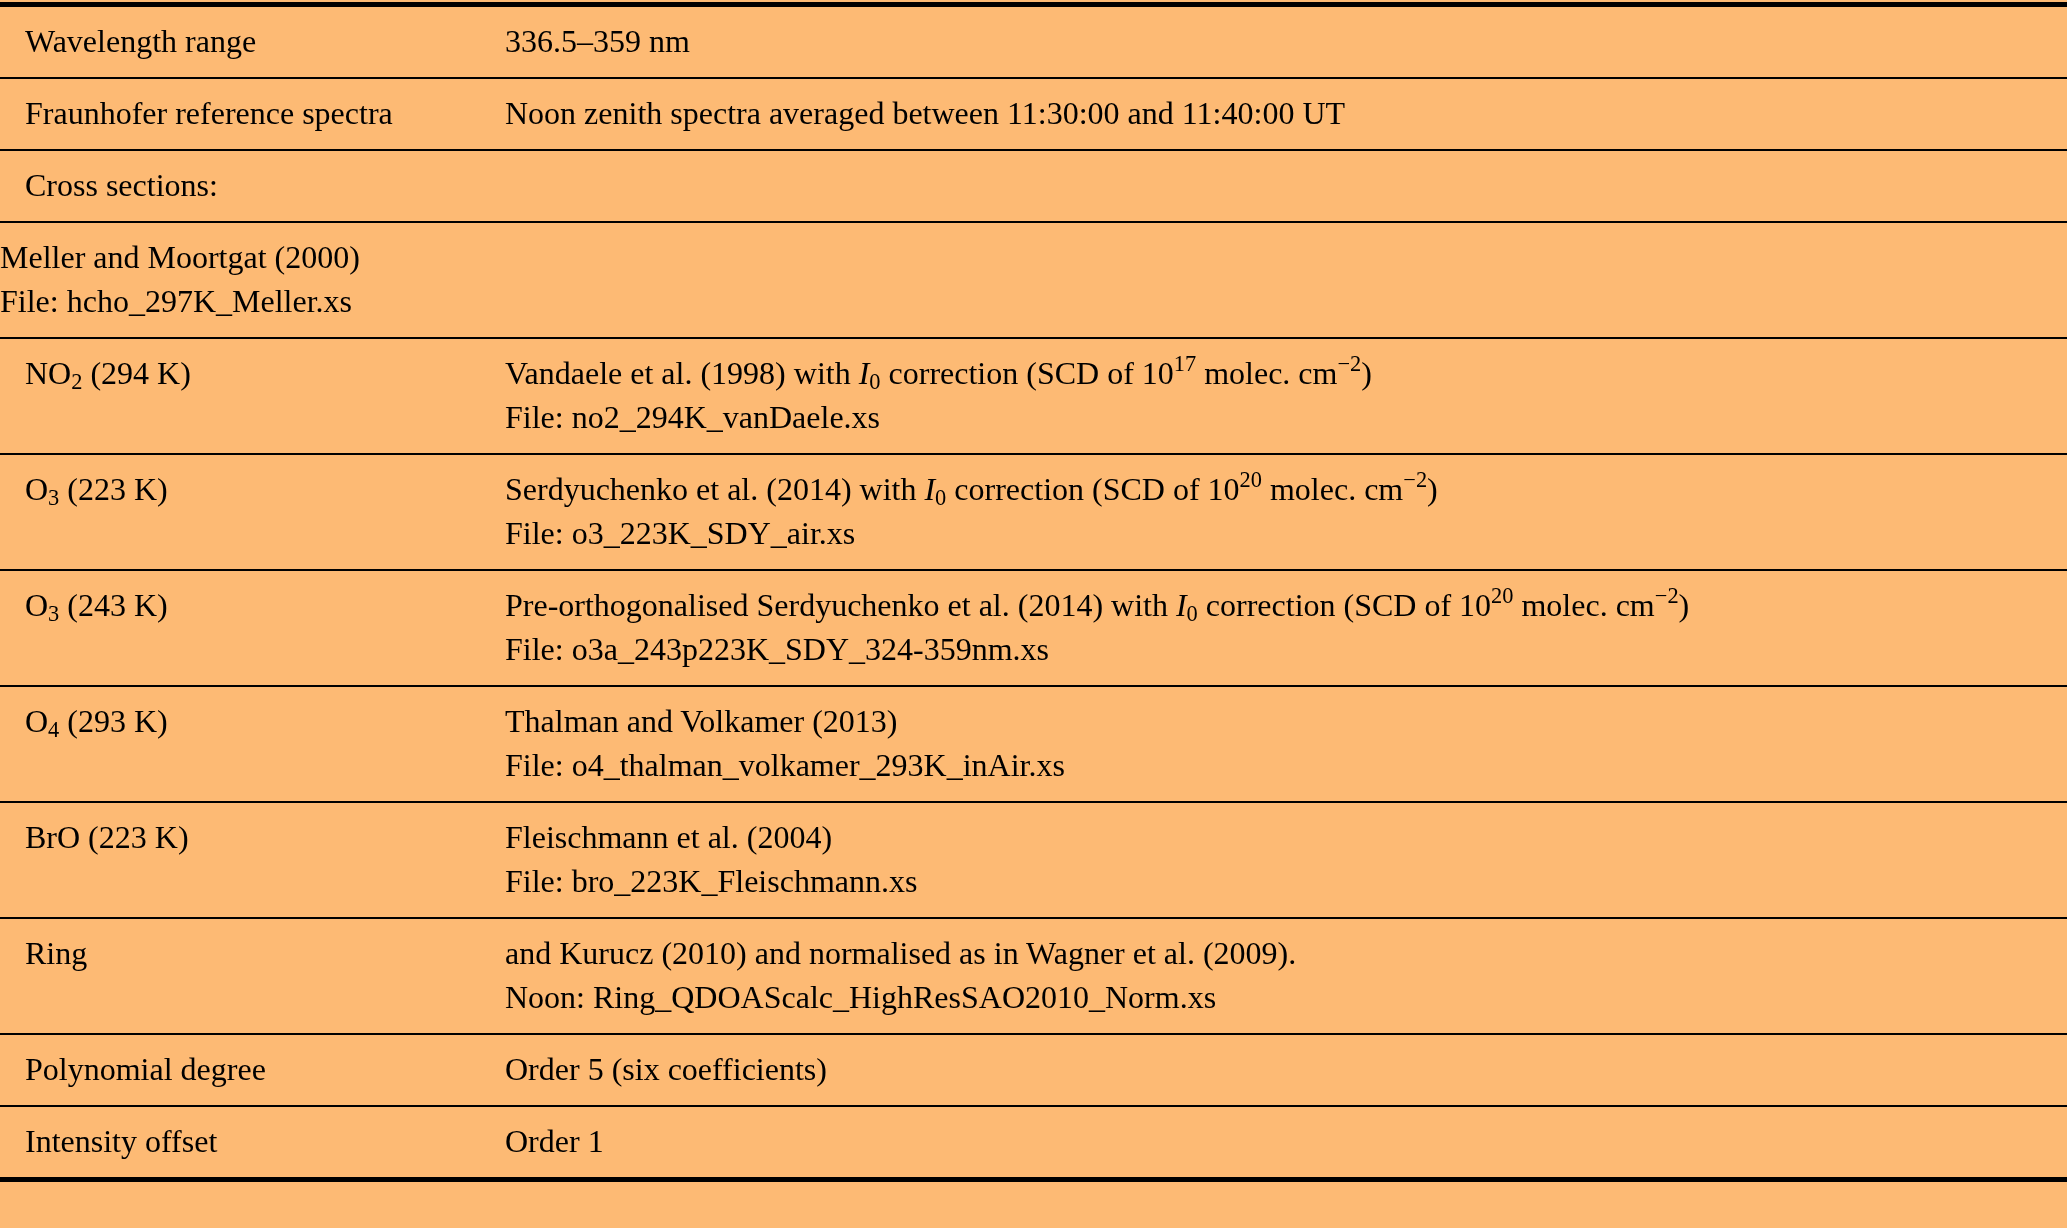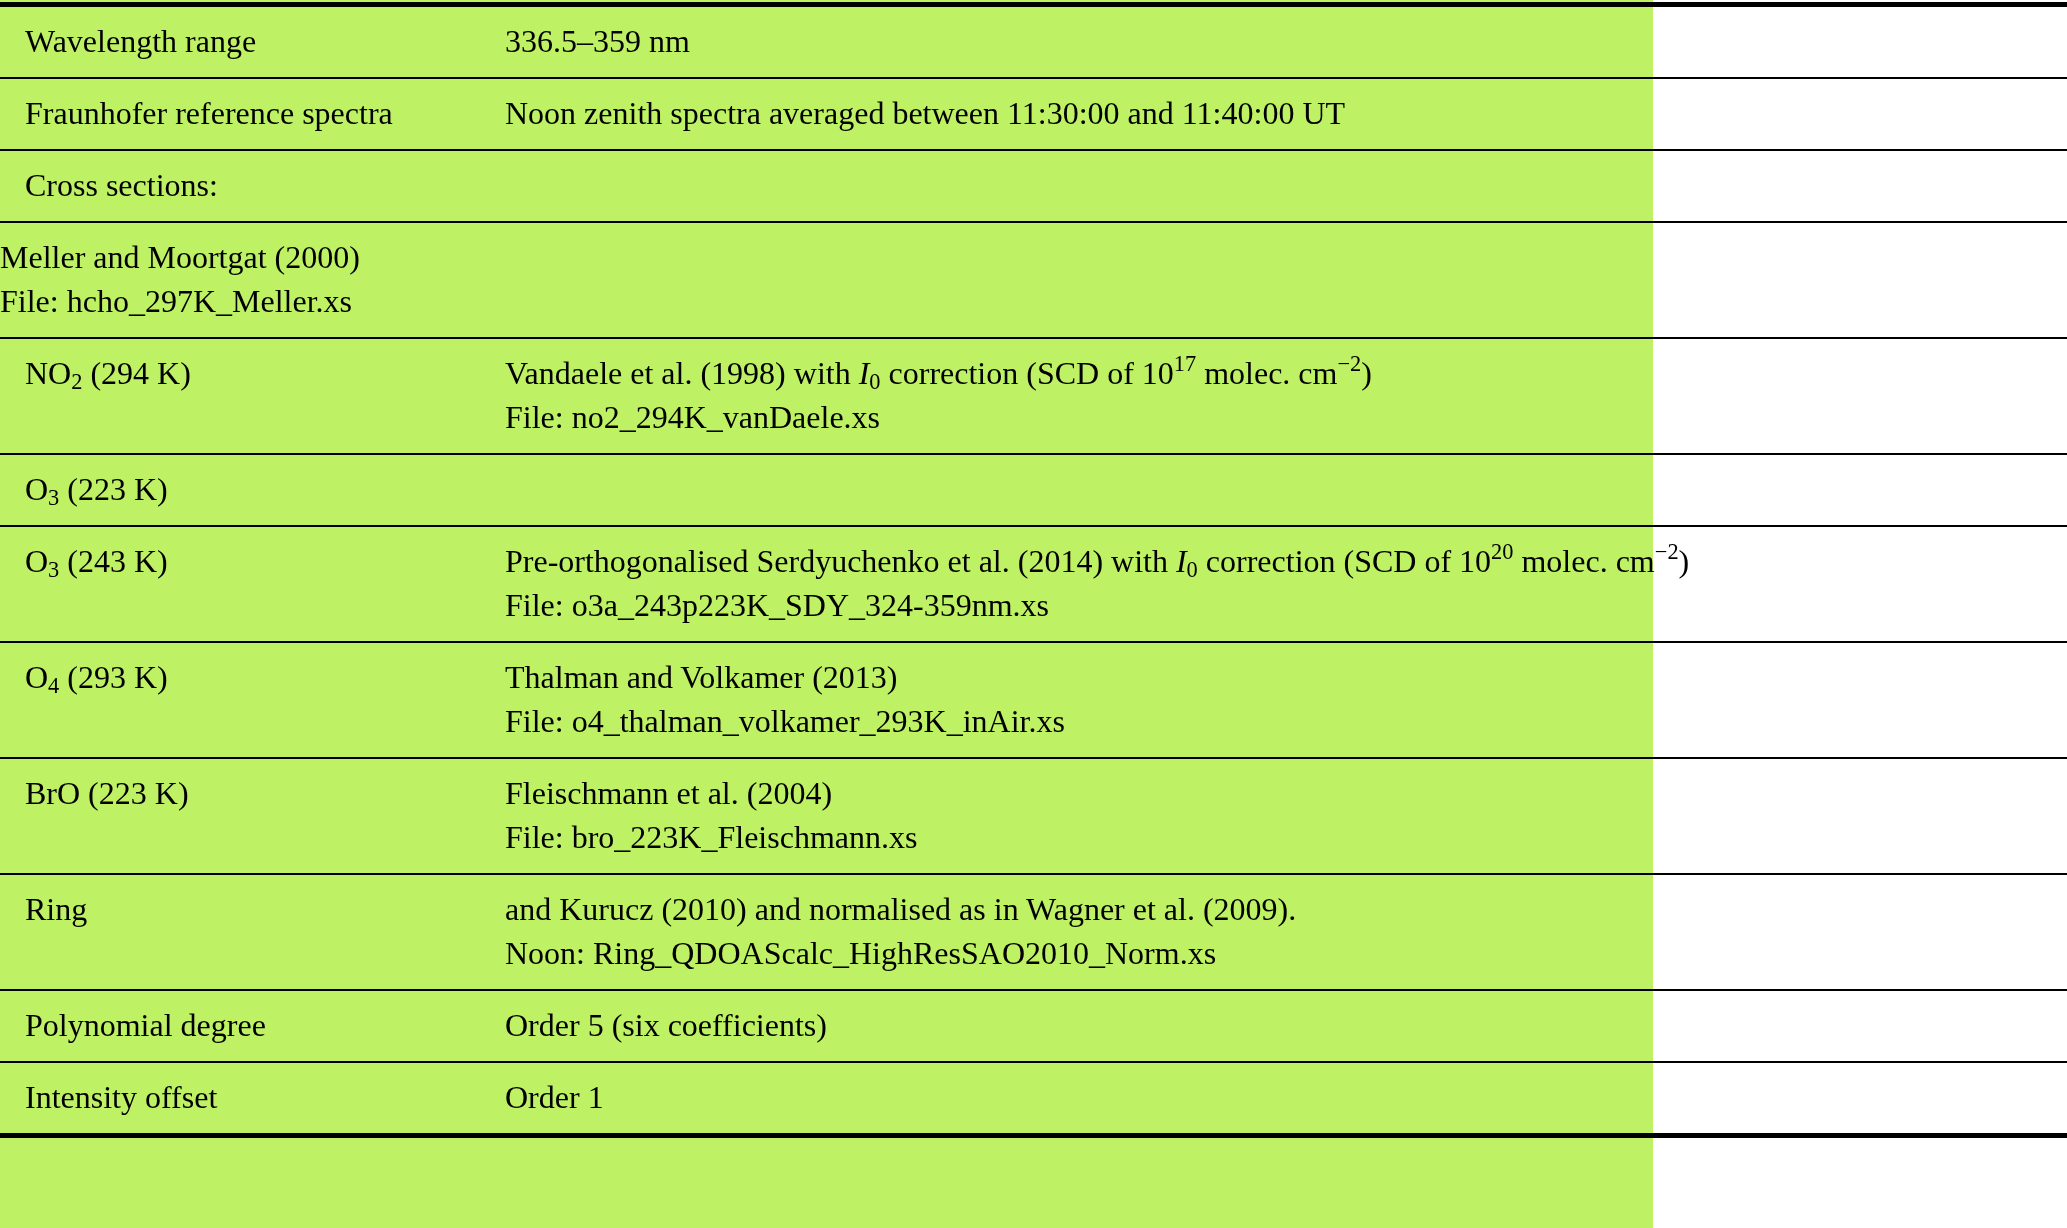--- a/index.html
+++ b/index.html
@@ -1,23 +1,23 @@
 <!DOCTYPE html>
 <html><head>
 <meta charset="utf-8">
 <style>
   html, body {
     margin: 0;
     padding: 0;
     background: #ffffff;
   }
   .page {
-    width: 1653px;
+    width: 2067px;
     height: 1228px;
-    background: #bef264;
+    background: #fdba74;
     box-sizing: border-box;
     padding-top: 2px;
     font-family: "Liberation Serif", "DejaVu Serif", serif;
     font-size: 32px;
     line-height: 44px;
     color: #000000;
   }
   .settings-table {
     width: 2067px;
     box-sizing: border-box;
@@ -89,20 +89,24 @@
       </div>
       <div class="tr">
         <div class="cell param"><span class="seg">NO</span><span class="seg sub">2</span><span class="seg"> (294 K)</span></div>
         <div class="cell value">
           <div class="line"><span class="seg">Vandaele et al. (1998) with </span><span class="seg it">I</span><span class="seg sub">0</span><span class="seg"> correction (SCD of 10</span><span class="seg sup">17</span><span class="seg"> molec. cm</span><span class="seg sup">−2</span><span class="seg">)</span></div>
           <div class="line"><span class="seg">File: no2_294K_vanDaele.xs</span></div>
         </div>
       </div>
       <div class="tr">
         <div class="cell param"><span class="seg">O</span><span class="seg sub">3</span><span class="seg"> (223 K)</span></div>
+        <div class="cell value">
+          <div class="line"><span class="seg">Serdyuchenko et al. (2014) with </span><span class="seg it">I</span><span class="seg sub">0</span><span class="seg"> correction (SCD of 10</span><span class="seg sup">20</span><span class="seg"> molec. cm</span><span class="seg sup">−2</span><span class="seg">)</span></div>
+          <div class="line"><span class="seg">File: o3_223K_SDY_air.xs</span></div>
+        </div>
       </div>
       <div class="tr">
         <div class="cell param"><span class="seg">O</span><span class="seg sub">3</span><span class="seg"> (243 K)</span></div>
         <div class="cell value">
           <div class="line"><span class="seg">Pre-orthogonalised Serdyuchenko et al. (2014) with </span><span class="seg it">I</span><span class="seg sub">0</span><span class="seg"> correction (SCD of 10</span><span class="seg sup">20</span><span class="seg"> molec. cm</span><span class="seg sup">−2</span><span class="seg">)</span></div>
           <div class="line"><span class="seg">File: o3a_243p223K_SDY_324-359nm.xs</span></div>
         </div>
       </div>
       <div class="tr">
         <div class="cell param"><span class="seg">O</span><span class="seg sub">4</span><span class="seg"> (293 K)</span></div>

